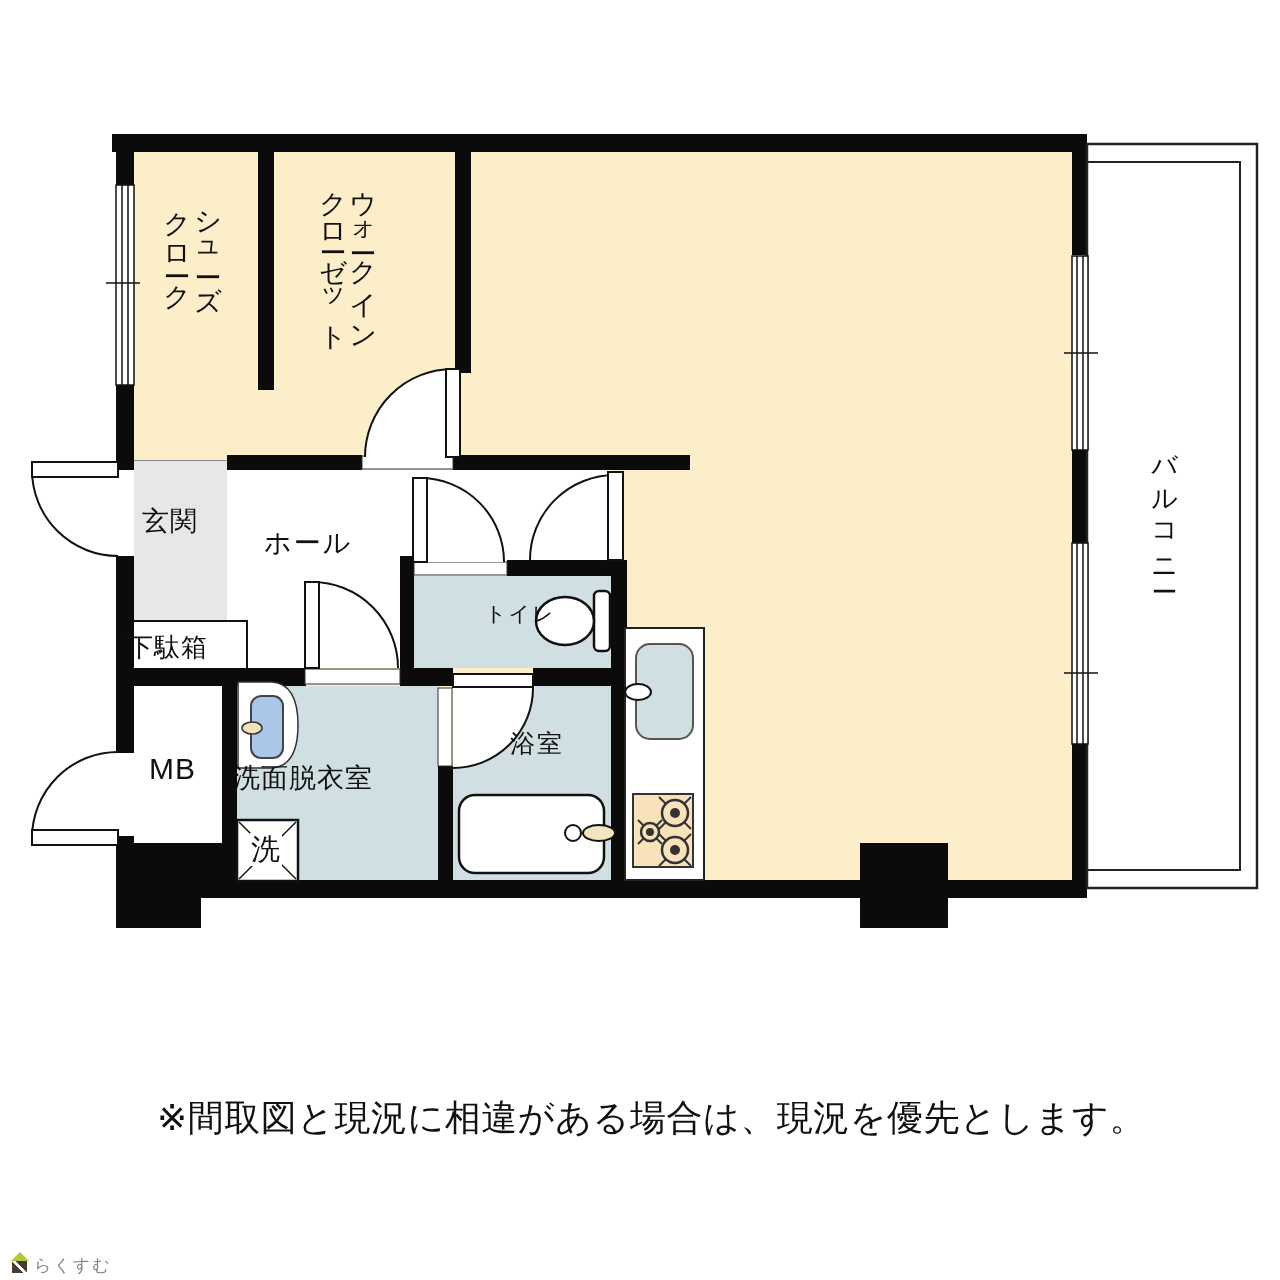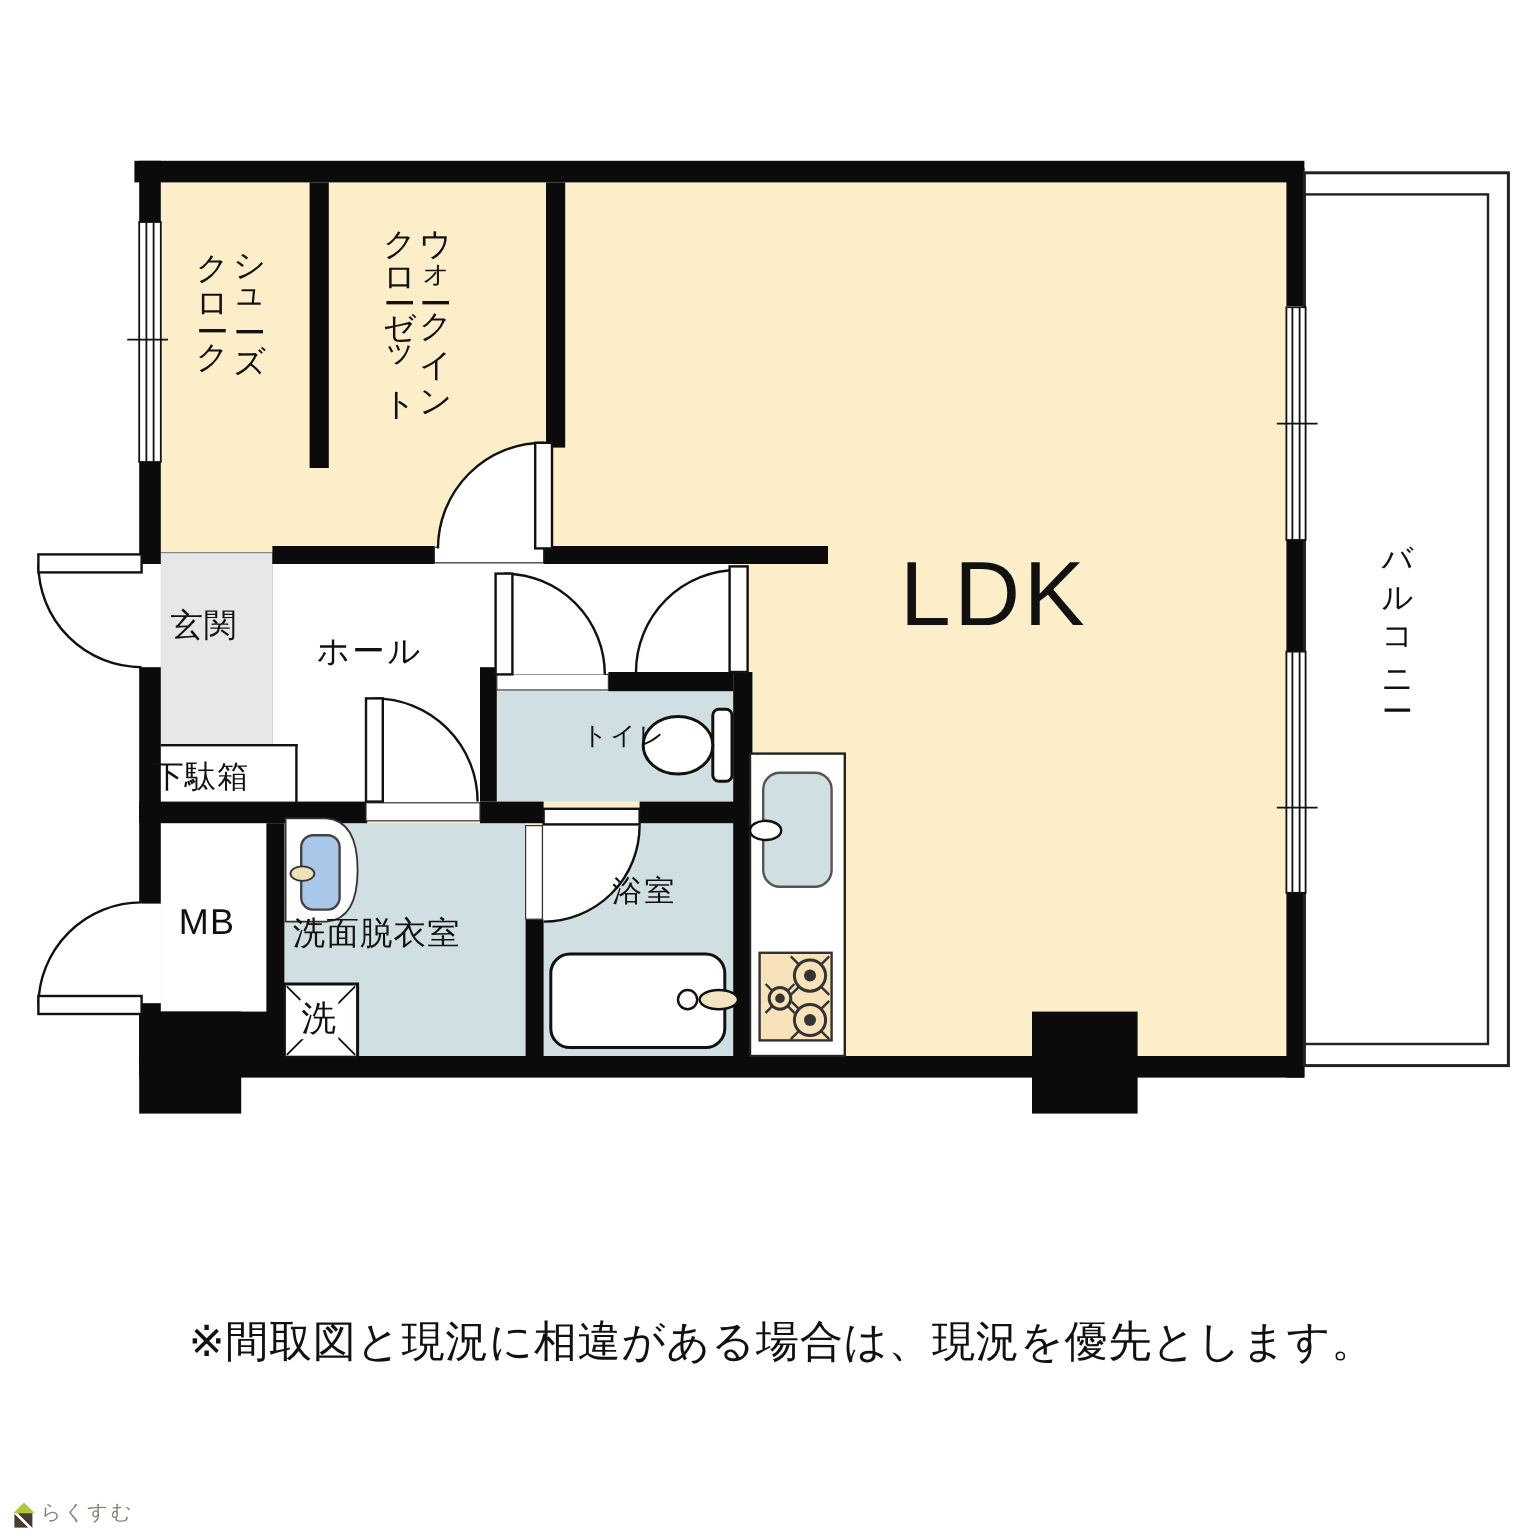--- a/index.html
+++ b/index.html
@@ -14,21 +14,21 @@
   .vlabel{position:absolute;z-index:5;color:#111;font-weight:500;
           writing-mode:vertical-rl;text-orientation:mixed;white-space:pre-line;
           letter-spacing:4px;line-height:31px;}
   .r-entrance{background:#E7E7E7;border-top:1px solid #888;border-right:1px solid #666;}
   .r-hall,.r-mb,.r-getabako{background:#fff;}
   .wet{background:#CFDFE2;}
   .r-getabako{border-top:2px solid #111;border-right:2px solid #111;z-index:2;}
   .ldk-label{font-size:76px;letter-spacing:3px;font-weight:400;}
   .disclaimer{position:absolute;left:157px;top:1094px;font-size:36px;color:#111;
               letter-spacing:0.5px;z-index:6;}
-  .logo{position:absolute;left:10px;top:1252px;display:flex;gap:5px;z-index:6;}
+  .logo{position:absolute;left:10px;top:1252px;display:flex;align-items:flex-end;gap:5px;z-index:6;}
   .logo-house{width:19px;height:22px;display:flex;flex-direction:column;align-items:center;}
   .logo-roof{width:0;height:0;border-left:9px solid transparent;border-right:9px solid transparent;
              border-bottom:9px solid #AFC83C;}
   .logo-body{width:15px;height:12px;
              background:linear-gradient(45deg,#4A3B33 42%,#fff 42%,#fff 56%,#4A3B33 56%);}
   .logo-text{font-size:17px;color:#8B8178;letter-spacing:2px;line-height:1;}
 </style>
 </head>
 <body>
 
@@ -169,32 +169,31 @@
       </g>
       <circle cx="675" cy="813" r="13" fill="#F7E2BA" stroke="#333" stroke-width="2.5"></circle>
       <circle cx="650" cy="832" r="9" fill="#F7E2BA" stroke="#333" stroke-width="2.5"></circle>
       <circle cx="675" cy="850" r="13" fill="#F7E2BA" stroke="#333" stroke-width="2.5"></circle>
       <circle cx="675" cy="813" r="5" fill="#333"></circle>
       <circle cx="650" cy="832" r="4" fill="#333"></circle>
       <circle cx="675" cy="850" r="5" fill="#333"></circle>
     </g>
   </svg>
 
-  <div class="hlabel ldk-label" style="left:750px;top:452px;">LDK</div>
   <div class="vlabel" style="left:161px;top:193px;font-size:27px;">シューズ
 クローク</div>
   <div class="vlabel" style="left:318px;top:173px;font-size:27px;letter-spacing:2px;line-height:30px;">ウォークイン
 クローゼット</div>
   <div class="vlabel" style="left:1149px;top:436px;font-size:26px;letter-spacing:6px;">バルコニー</div>
   <div class="hlabel" style="left:142px;top:506px;font-size:27px;">玄関</div>
   <div class="hlabel" style="left:264px;top:528px;font-size:27px;letter-spacing:2px;text-align:right;">ホール</div>
   <div class="hlabel" style="left:127px;top:633px;font-size:26px;">下駄箱</div>
   <div class="hlabel" style="left:485px;top:602px;font-size:21px;letter-spacing:2px;">トイレ</div>
   <div class="hlabel" style="left:149px;top:752px;font-size:30px;text-align:center;">MB</div>
-  <div class="hlabel" style="left:244px;top:763px;font-size:27px;">洗面脱衣室</div>
+  <div class="hlabel" style="left:233px;top:763px;font-size:27px;">洗面脱衣室</div>
   <div class="hlabel" style="left:510px;top:729px;font-size:25px;letter-spacing:2px;">浴室</div>
   <div class="hlabel" style="left:250px;top:833px;font-size:29px;background:#fff;padding:0 1px;">洗</div>
 </div>
 
 <div class="disclaimer">※間取図と現況に相違がある場合は、現況を優先とします。</div>
 
 <div class="logo">
   <div class="logo-house">
     <div class="logo-roof"></div>
     <div class="logo-body"></div>

